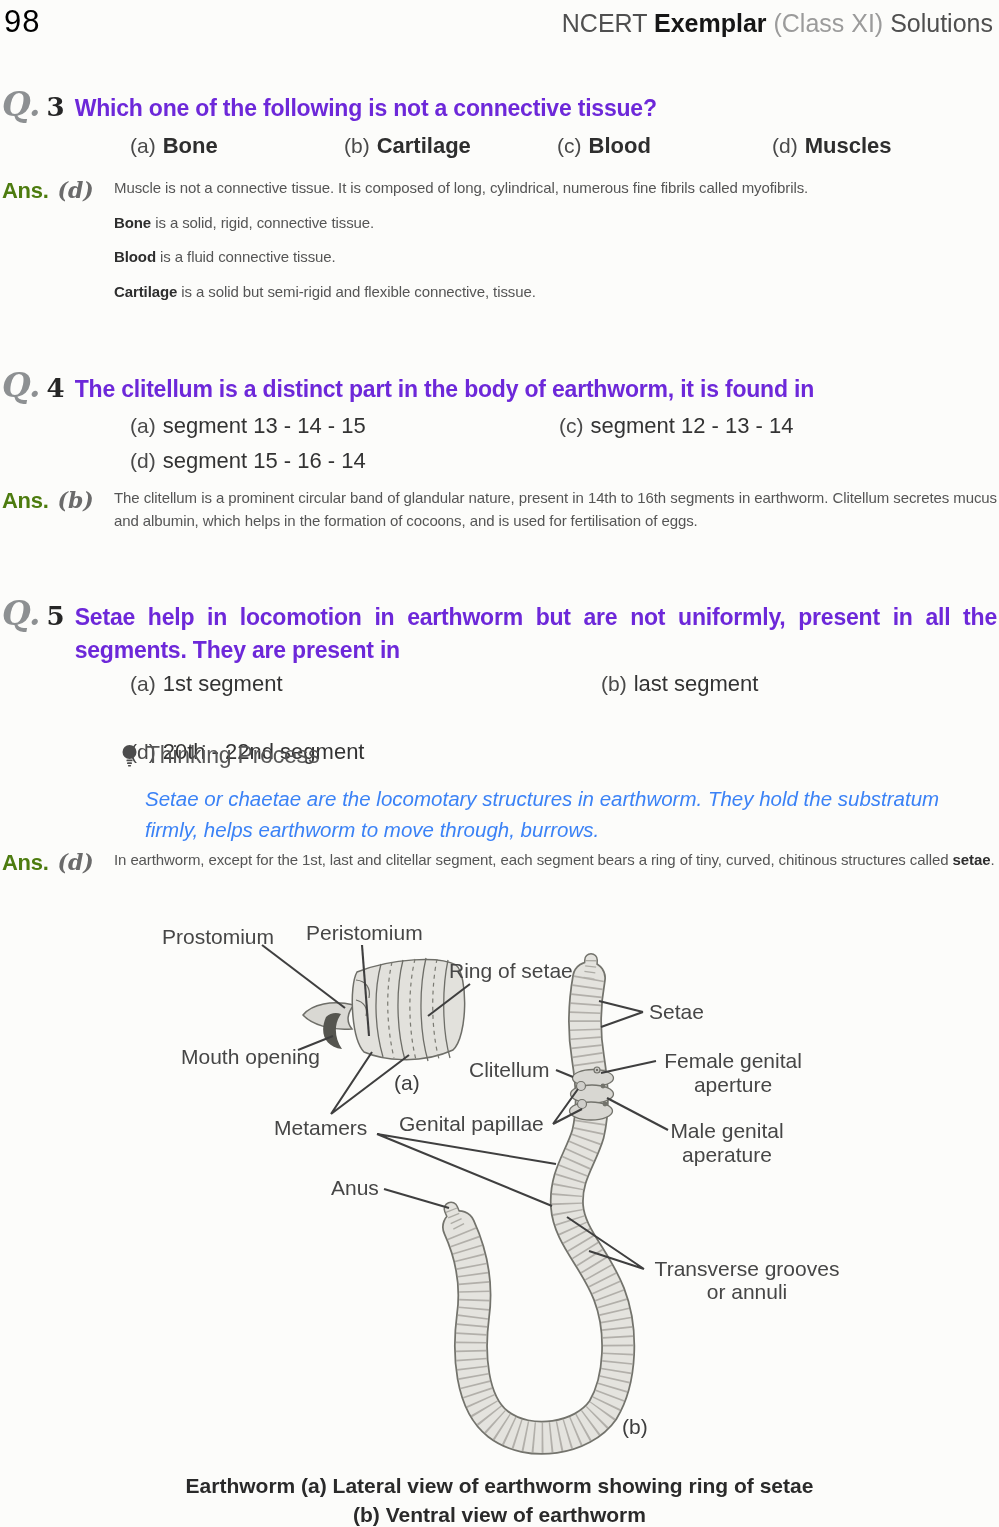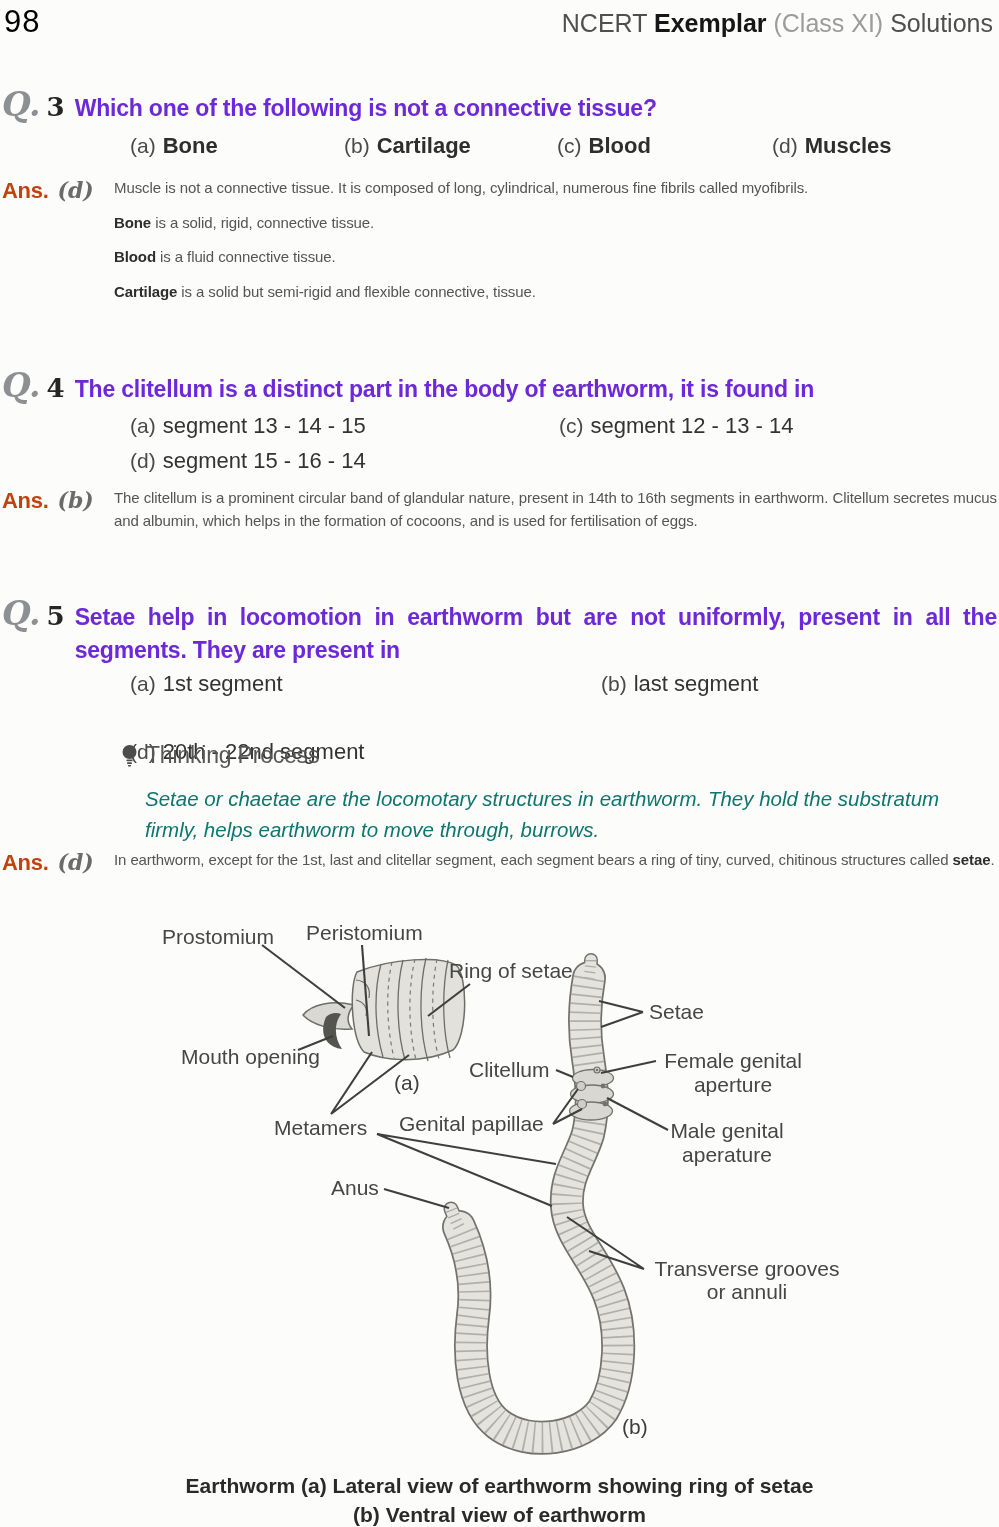--- a/index.html
+++ b/index.html
@@ -28,33 +28,33 @@
   .options { position:absolute; left:118px; width:876px; display:grid; row-gap:9px;
              font-size:22px; color:#333;margin-left:12px; }
   .opt { white-space:nowrap; }
   .opt-letter { color:#4a4a4a; font-weight:400; margin-right:7px; font-size:21px; }
   .opt-bold .opt-text { font-weight:600; color:#2e2e2e; }
   .cols4 { grid-template-columns:214px 213px 215px auto; }
   .cols2 { grid-template-columns:429px auto; }
   
   .answer { position:absolute; left:2px; width:995px; display:flex; }
   .ans-head { width:112px; flex:0 0 112px; display:flex; align-items:baseline; }
-  .ans-label { font-size:22px; font-weight:800; color:#c2410c; letter-spacing:-0.3px; }
+  .ans-label { font-size:22px; font-weight:800; color:#4d7c0f; letter-spacing:-0.3px; }
   .ans-letter { font-family:"DejaVu Serif", serif; font-style:italic; font-weight:700;
                 font-size:22px; color:#6b6b6b; margin-left:9px; }
   .ans-body { flex:1; font-size:15px; color:#555; line-height:1.5; letter-spacing:-0.1px; }
   .ans-body p.just { text-align:justify; }
   .ans-point { margin-top:12px; color:#555; }
   .ans-point b, .ans-body b { color:#2e2e2e; font-weight:700; }
   
   .thinking { position:absolute; left:122px; width:860px; }
   .think-head { display:flex; align-items:center; gap:9px; }
   .think-title { font-size:23px; font-weight:400; color:#565656; letter-spacing:-0.2px; }
   .think-body { margin-top:15px; padding-left:23px; width:836px;
-                font-size:20.5px; font-style:italic; color:#0f766e; line-height:1.5; }
+                font-size:20.5px; font-style:italic; color:#3b82f6; line-height:1.5; }
   
   .diagram { position:absolute; top:918px; left:0; }
   .lbl { font-family:"Liberation Sans", sans-serif; font-size:21px; fill:#464646; }
   .tag { font-family:"Liberation Sans", sans-serif; font-size:21px; fill:#3e3e3e; }
   .leader { stroke:#3f3f3f; stroke-width:2.1; fill:none; }
   
   .caption { position:absolute; top:1472px; left:0; width:100%; text-align:center;
              font-size:21px; font-weight:700; color:#2a2a2a; line-height:1.38; }
 </style>
 </head>

